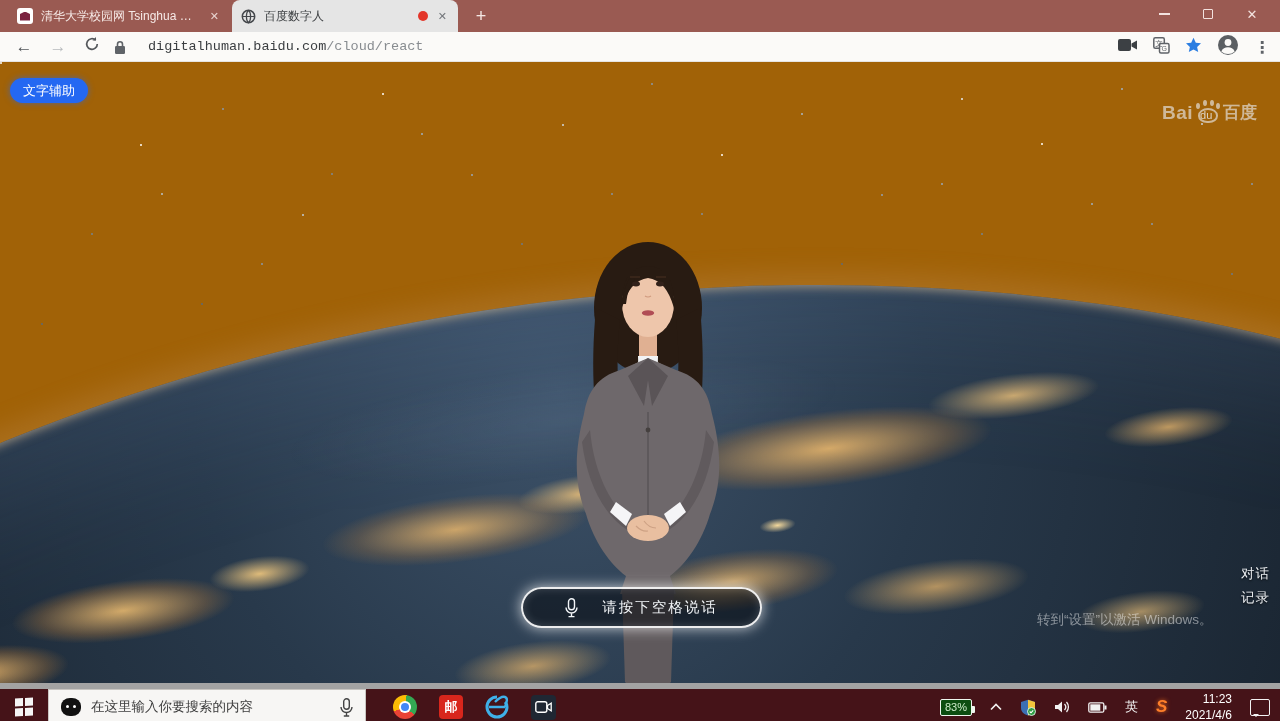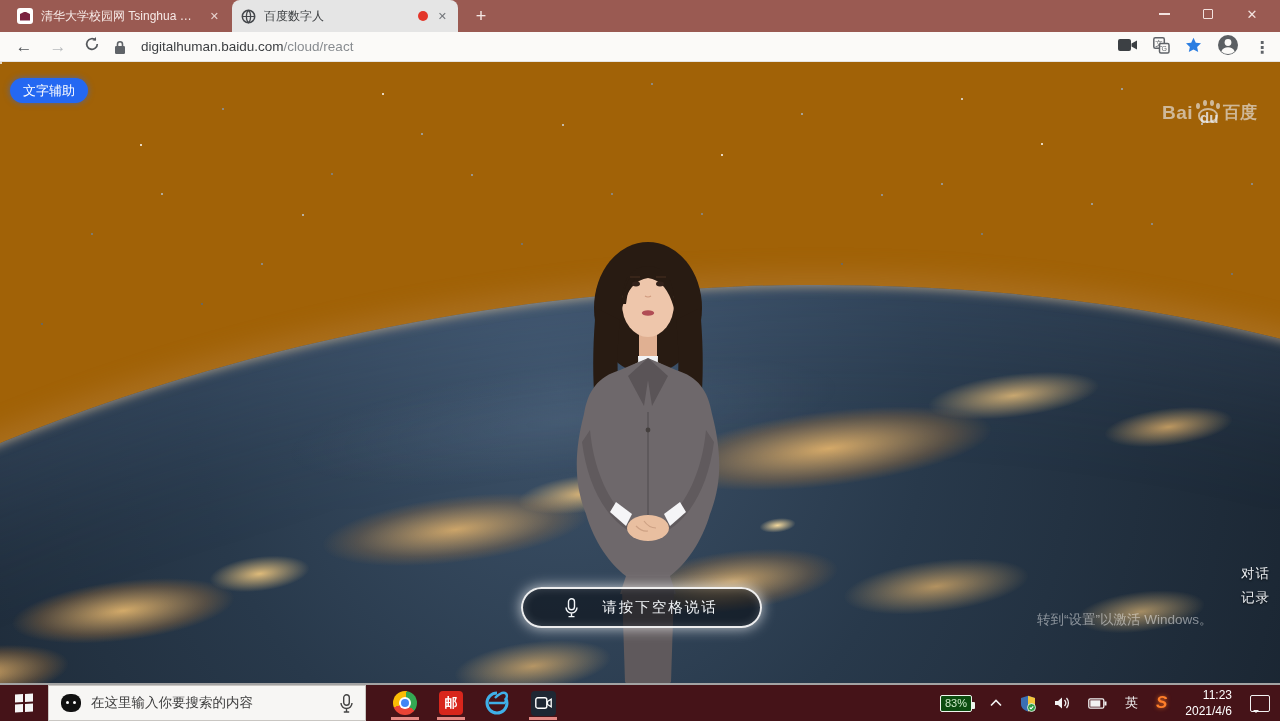--- a/index.html
+++ b/index.html
@@ -25,21 +25,21 @@
   .wc-min i{display:block;width:11px;height:2px;background:#f3e2df;}
   .wc-max i{display:block;width:10px;height:10px;border:1.5px solid #f3e2df;border-radius:1px;}
 
   
   .toolbar{position:absolute;top:32px;left:0;width:1280px;height:30px;background:#fbfaf8;border-bottom:1px solid #e6e4e1;}
   .navbtn{position:absolute;top:3px;width:24px;height:24px;font-size:17px;line-height:24px;text-align:center;color:#54575b;}
   .nav-back{left:12px;}
   .nav-fwd{left:46px;color:#b7babd;}
   .nav-reload{left:80px;}
   .lock{position:absolute;left:114px;top:8px;}
-  .url{position:absolute;left:141px;top:7px;font-size:13.5px;color:#3b3e41;white-space:nowrap;}
+  .url{position:absolute;left:148px;top:7px;font-size:13.5px;color:#3b3e41;white-space:nowrap;font-family:Liberation Mono, monospace;}
   .url .path{color:#888c90;}
   .tb-right{position:absolute;right:10px;top:0;height:30px;display:flex;align-items:center;gap:15px;}
 
   
   .viewport{position:absolute;top:62px;left:0;width:1280px;height:718px;background:#a16207;overflow:hidden;}
   .stars{position:absolute;left:0;top:0;width:2px;height:2px;border-radius:50%;background:#fff;
     box-shadow:60px 22px #9fb0c0,140px 82px #ffffff,222px 46px #8a98a8,302px 152px #c0ccd8,
     382px 31px #ffffff,471px 112px #98a8b8,562px 62px #d0d8e0,651px 21px #8a98a8,
     721px 92px #ffffff,801px 51px #aab8c6,881px 132px #93a2b2,961px 36px #e6ecf2,
     1041px 81px #ffffff,1121px 26px #9fb0c0,1201px 61px #c8d2dc,1251px 121px #8a98a8,
@@ -82,34 +82,34 @@
   .assist-btn{position:absolute;left:10px;top:16px;height:25px;padding:0 13px;border-radius:13px;
     background:#2468f2;color:#fff;font-size:13px;display:flex;align-items:center;box-shadow:0 0 6px rgba(36,104,242,.6);}
   .baidu-logo{position:absolute;left:1162px;top:32px;display:flex;align-items:flex-end;gap:2px;
     color:rgba(235,238,242,.62);font-weight:bold;}
   .baidu-logo .lat{font-size:19px;letter-spacing:.5px;margin-top:8px;}
   .baidu-logo .cjk{font-size:17px;font-weight:700;}
   .paw{position:relative;width:26px;height:24px;}
   .paw .pad{position:absolute;left:3px;top:8px;width:20px;height:15px;border:2.5px solid rgba(235,238,242,.62);border-radius:50% 50% 46% 46%;}
   .paw .t{position:absolute;width:4px;height:6px;border-radius:50%;background:rgba(235,238,242,.62);}
   .paw .t1{left:1px;top:3px;} .paw .t2{left:8px;top:0;} .paw .t3{left:15px;top:0;} .paw .t4{left:21px;top:3px;}
-  .paw .du{position:absolute;left:5px;top:9px;font-size:15px;color:rgba(235,238,242,.8);font-weight:bold;}
+  .paw .du{position:absolute;left:5px;top:9px;font-size:11px;color:rgba(235,238,242,.8);font-weight:normal;}
 
   .mic-pill{position:absolute;left:521px;top:525px;width:241px;height:41px;border-radius:21px;
     background:rgba(6,9,14,.55);border:2px solid rgba(255,255,255,.92);
     box-shadow:0 0 14px rgba(255,255,255,.75), inset 0 0 10px rgba(255,255,255,.18);
     display:flex;align-items:center;justify-content:center;gap:24px;color:#f2f5f8;font-size:14.5px;letter-spacing:2px;}
   .side-tab{position:absolute;right:10px;color:#eef1f4;font-size:13.5px;letter-spacing:1px;text-shadow:0 1px 2px rgba(0,0,0,.8);}
   .side-tab.t1{top:503px;} .side-tab.t2{top:527px;margin-left:27px;}
   .watermark{position:absolute;left:1037px;top:544px;color:rgba(255,255,255,.52);}
   .watermark .l1{font-size:21px;font-weight:400;}
   .watermark .l2{font-size:13.5px;margin-top:5px;color:rgba(255,255,255,.47);}
 
   
-  .taskbar{position:absolute;left:0;top:683px;width:1280px;height:38px;background:#451318;border-top:2px solid #a3a3a3;}
+  .taskbar{position:absolute;left:0;top:683px;width:1280px;height:38px;background:#451318;border-top:6px solid #a3a3a3;}
   .startbtn{position:absolute;left:0;top:0;width:48px;height:36px;display:flex;align-items:center;justify-content:center;}
   .winlogo{display:grid;grid-template-columns:8px 8px;grid-template-rows:8px 8px;gap:1.5px;transform:skewY(-3deg);}
   .winlogo i{background:#f5f5f5;display:block;}
   .searchbox{position:absolute;left:48px;top:0;width:318px;height:36px;background:#f7f6f4;border:1px solid #c9c6c2;
     display:flex;align-items:center;gap:10px;padding:0 12px;}
   .cortana{width:20px;height:18px;border-radius:45%;background:#111;position:relative;flex:none;}
   .cortana i{position:absolute;top:7px;width:3px;height:3px;border-radius:50%;background:#fff;}
   .cortana i.e1{left:5px;} .cortana i.e2{left:12px;}
   .search-text{flex:1;font-size:13.5px;color:#3c3c3c;white-space:nowrap;overflow:hidden;}
   .task-icons{position:absolute;left:382px;top:0;height:36px;display:flex;}

